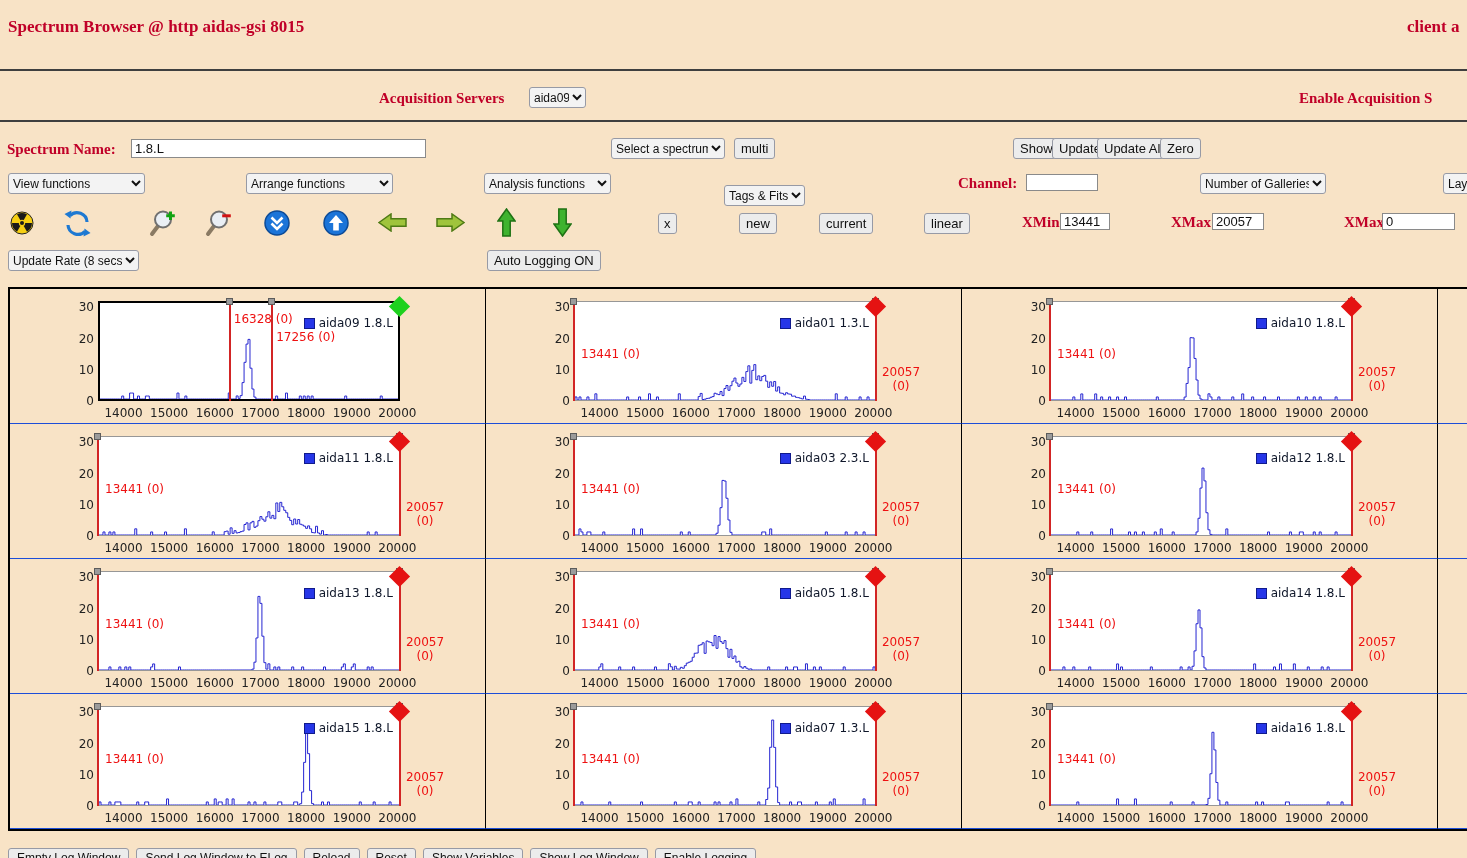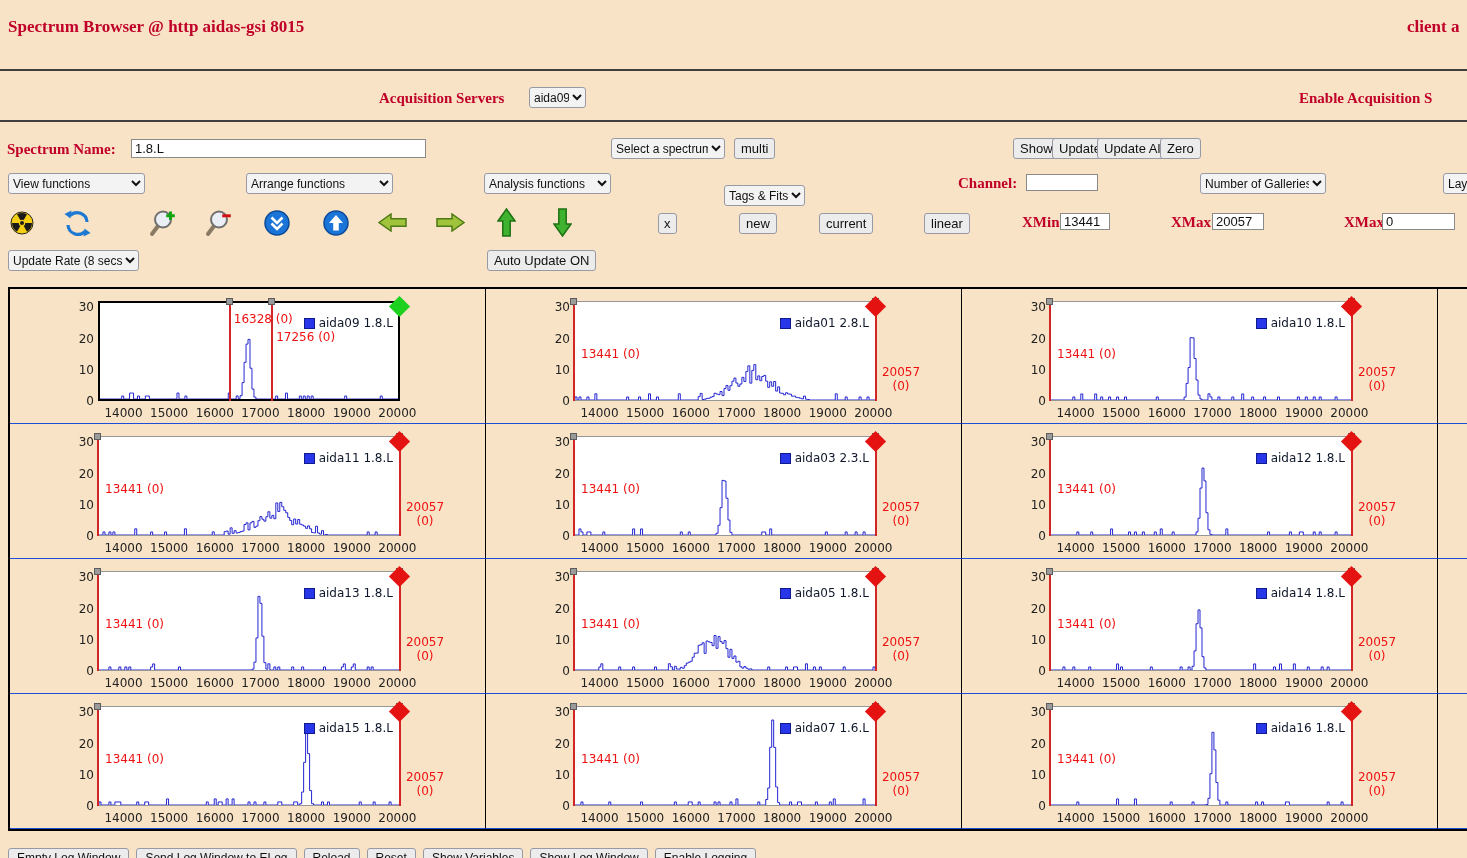--- a/index.html
+++ b/index.html
@@ -134,21 +134,21 @@
 <button style="left:819px;top:213px">current</button>
 <button style="left:924px;top:213px">linear</button>
 <label class="rlabel" style="left:1022px;top:214px">XMin</label>
 <input type="text" style="left: 1060px; top: 213px; width: 50px; height: 17px;" value="13441">
 <label class="rlabel" style="left:1171px;top:214px">XMax</label>
 <input type="text" style="left: 1212px; top: 213px; width: 52px; height: 17px;" value="20057">
 <label class="rlabel" style="left:1344px;top:214px">XMax</label>
 <input type="text" style="left: 1382px; top: 213px; width: 73px; height: 17px;" value="0">
 
 <select style="left:8px;top:250px;width:131px"><option>Update Rate (8 secs)</option></select>
-<button style="left:487px;top:250px">Auto Update ON</button>
+<button style="left:487px;top:250px">Auto Logging ON</button>
 
 <div class="grid">
     <div class="cell">
       <div class="panel">
         <div class="frame selected">
           <svg viewBox="0 0 302 100" preserveAspectRatio="none" class="trace">
             <path d="M0,100L0.0,100.0L2.0,100.0L2.0,100.0L4.0,100.0L4.0,100.0L6.0,100.0L6.0,100.0L8.0,100.0L8.0,100.0L10.0,100.0L10.0,100.0L12.0,100.0L12.0,100.0L14.0,100.0L14.0,100.0L16.0,100.0L16.0,100.0L18.0,100.0L18.0,100.0L20.0,100.0L20.0,100.0L22.0,100.0L22.0,96.9L24.0,96.9L24.0,100.0L26.0,100.0L26.0,100.0L28.0,100.0L28.0,100.0L30.0,100.0L30.0,93.8L32.0,93.8L32.0,93.8L34.0,93.8L34.0,100.0L36.0,100.0L36.0,100.0L38.0,100.0L38.0,96.9L40.0,96.9L40.0,100.0L42.0,100.0L42.0,100.0L44.0,100.0L44.0,100.0L46.0,100.0L46.0,96.9L48.0,96.9L48.0,96.9L50.0,96.9L50.0,100.0L52.0,100.0L52.0,100.0L54.0,100.0L54.0,100.0L56.0,100.0L56.0,100.0L58.0,100.0L58.0,100.0L60.0,100.0L60.0,100.0L62.0,100.0L62.0,100.0L64.0,100.0L64.0,100.0L66.0,100.0L66.0,100.0L68.0,100.0L68.0,100.0L70.0,100.0L70.0,100.0L72.0,100.0L72.0,100.0L74.0,100.0L74.0,100.0L76.0,100.0L76.0,100.0L78.0,100.0L78.0,93.8L80.0,93.8L80.0,100.0L82.0,100.0L82.0,100.0L84.0,100.0L84.0,100.0L86.0,100.0L86.0,96.9L88.0,96.9L88.0,100.0L90.0,100.0L90.0,100.0L92.0,100.0L92.0,100.0L94.0,100.0L94.0,100.0L96.0,100.0L96.0,100.0L98.0,100.0L98.0,100.0L100.0,100.0L100.0,100.0L102.0,100.0L102.0,100.0L104.0,100.0L104.0,100.0L106.0,100.0L106.0,100.0L108.0,100.0L108.0,100.0L110.0,100.0L110.0,100.0L112.0,100.0L112.0,100.0L114.0,100.0L114.0,100.0L116.0,100.0L116.0,100.0L118.0,100.0L118.0,100.0L120.0,100.0L120.0,100.0L122.0,100.0L122.0,100.0L124.0,100.0L124.0,100.0L126.0,100.0L126.0,100.0L128.0,100.0L128.0,100.0L130.0,100.0L130.0,93.7L132.0,93.7L132.0,100.0L134.0,100.0L134.0,100.0L136.0,100.0L136.0,100.0L138.0,100.0L138.0,96.8L140.0,96.8L140.0,99.4L142.0,99.4L142.0,96.5L144.0,96.5L144.0,82.9L146.0,82.9L146.0,61.8L148.0,61.8L148.0,42.8L150.0,42.8L150.0,37.9L152.0,37.9L152.0,67.9L154.0,67.9L154.0,89.6L156.0,89.6L156.0,98.0L158.0,98.0L158.0,100.0L160.0,100.0L160.0,100.0L162.0,100.0L162.0,100.0L164.0,100.0L164.0,100.0L166.0,100.0L166.0,100.0L168.0,100.0L168.0,100.0L170.0,100.0L170.0,100.0L172.0,100.0L172.0,100.0L174.0,100.0L174.0,100.0L176.0,100.0L176.0,100.0L178.0,100.0L178.0,96.9L180.0,96.9L180.0,100.0L182.0,100.0L182.0,100.0L184.0,100.0L184.0,100.0L186.0,100.0L186.0,100.0L188.0,100.0L188.0,93.8L190.0,93.8L190.0,100.0L192.0,100.0L192.0,100.0L194.0,100.0L194.0,100.0L196.0,100.0L196.0,100.0L198.0,100.0L198.0,100.0L200.0,100.0L200.0,100.0L202.0,100.0L202.0,96.9L204.0,96.9L204.0,100.0L206.0,100.0L206.0,96.9L208.0,96.9L208.0,100.0L210.0,100.0L210.0,96.9L212.0,96.9L212.0,100.0L214.0,100.0L214.0,96.9L216.0,96.9L216.0,100.0L218.0,100.0L218.0,100.0L220.0,100.0L220.0,100.0L222.0,100.0L222.0,100.0L224.0,100.0L224.0,100.0L226.0,100.0L226.0,100.0L228.0,100.0L228.0,100.0L230.0,100.0L230.0,100.0L232.0,100.0L232.0,100.0L234.0,100.0L234.0,100.0L236.0,100.0L236.0,100.0L238.0,100.0L238.0,100.0L240.0,100.0L240.0,100.0L242.0,100.0L242.0,100.0L244.0,100.0L244.0,100.0L246.0,100.0L246.0,100.0L248.0,100.0L248.0,96.9L250.0,96.9L250.0,100.0L252.0,100.0L252.0,100.0L254.0,100.0L254.0,100.0L256.0,100.0L256.0,100.0L258.0,100.0L258.0,100.0L260.0,100.0L260.0,100.0L262.0,100.0L262.0,100.0L264.0,100.0L264.0,100.0L266.0,100.0L266.0,100.0L268.0,100.0L268.0,100.0L270.0,100.0L270.0,100.0L272.0,100.0L272.0,100.0L274.0,100.0L274.0,100.0L276.0,100.0L276.0,100.0L278.0,100.0L278.0,100.0L280.0,100.0L280.0,100.0L282.0,100.0L282.0,100.0L284.0,100.0L284.0,96.9L286.0,96.9L286.0,100.0L288.0,100.0L288.0,100.0L290.0,100.0L290.0,100.0L292.0,100.0L292.0,100.0L294.0,100.0L294.0,100.0L296.0,100.0L296.0,100.0L298.0,100.0L298.0,100.0L300.0,100.0L300.0,100.0L302.0,100.0L302,100" fill="none" stroke="#2222d0" stroke-width="1"></path>
           </svg>
         </div>
         <div class="ylab" style="top: 11.25px;">30</div>
@@ -188,21 +188,21 @@
         <div class="ylab" style="top: 105px;">0</div>
         <div class="xlab" style="left: 91.5166px;">14000</div>
         <div class="xlab" style="left: 137.164px;">15000</div>
         <div class="xlab" style="left: 182.81px;">16000</div>
         <div class="xlab" style="left: 228.457px;">17000</div>
         <div class="xlab" style="left: 274.104px;">18000</div>
         <div class="xlab" style="left: 319.751px;">19000</div>
         <div class="xlab" style="left: 365.398px;">20000</div>
         <div class="legend">
           <div class="sq"></div>
-          <div class="lt">aida01 2.8.L</div>
+          <div class="lt">aida01 1.3.L</div>
         </div>
         <div class="mline" style="left: 87px;"></div>
         <div class="mhandle" style="left: 84px;"></div>
         <div class="mlab" style="left: 95px; top: 58px;">13441 (0)</div>
         <div class="mline" style="left: 389px;"></div>
         <div class="mhandle" style="left: 386px;"></div>
         <div class="mlab mlab-right" style="left: 393px; top: 76px;">
           <div>20057</div>
           <div>(0)</div>
         </div>
@@ -497,21 +497,21 @@
         <div class="ylab" style="top: 105px;">0</div>
         <div class="xlab" style="left: 91.5166px;">14000</div>
         <div class="xlab" style="left: 137.164px;">15000</div>
         <div class="xlab" style="left: 182.81px;">16000</div>
         <div class="xlab" style="left: 228.457px;">17000</div>
         <div class="xlab" style="left: 274.104px;">18000</div>
         <div class="xlab" style="left: 319.751px;">19000</div>
         <div class="xlab" style="left: 365.398px;">20000</div>
         <div class="legend">
           <div class="sq"></div>
-          <div class="lt">aida07 1.6.L</div>
+          <div class="lt">aida07 1.3.L</div>
         </div>
         <div class="mline" style="left: 87px;"></div>
         <div class="mhandle" style="left: 84px;"></div>
         <div class="mlab" style="left: 95px; top: 58px;">13441 (0)</div>
         <div class="mline" style="left: 389px;"></div>
         <div class="mhandle" style="left: 386px;"></div>
         <div class="mlab mlab-right" style="left: 393px; top: 76px;">
           <div>20057</div>
           <div>(0)</div>
         </div>

